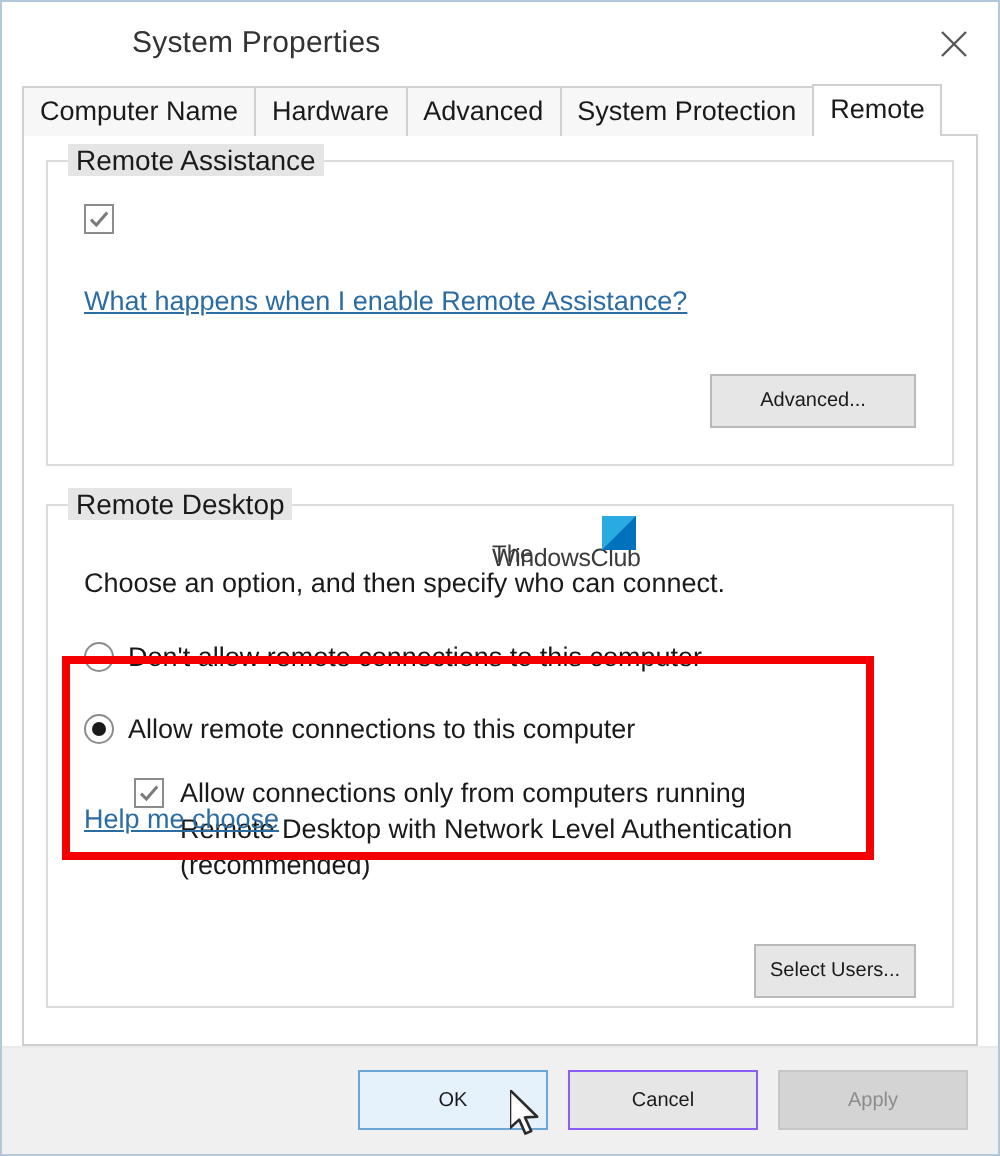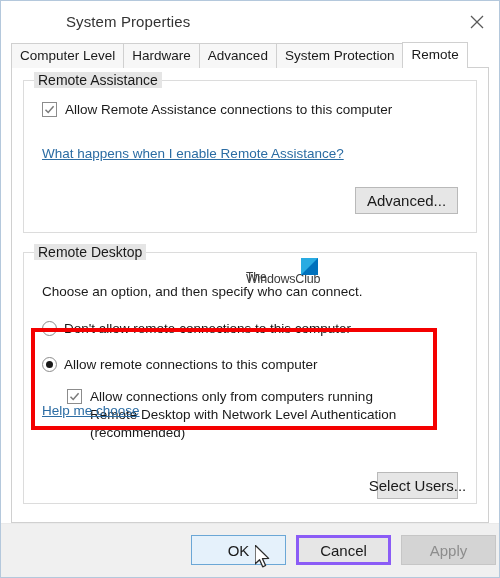--- a/index.html
+++ b/index.html
@@ -188,21 +188,21 @@
     border-radius: 50%;
     background: #1a1a1a;
   }
 
   
   .btn {
     box-sizing: border-box;
     border: 1px solid #b9b9b9;
     background: #e6e6e6;
     color: #1a1a1a;
-    font-size: 15px;
+    font-size: 10px;
     text-align: right;
     cursor: default;
     display: flex;
     align-items: center;
     justify-content: center;
     white-space: nowrap;
   }
   .btn-advanced {
     position: absolute;
     right: 18px;
@@ -285,36 +285,36 @@
 
   
   .footer {
     flex: 1 1 auto;
     background: #f0f0f0;
     position: relative;
     border-top: 1px solid #eaeaea;
   }
   .footer-btns {
     position: absolute;
-    right: 3px;
+    right: 15px;
     top: 11px;
     display: flex;
     gap: 10px;
   }
   .btn-footer {
     width: 95px;
     height: 30px;
   }
   .btn-ok {
     background: #e5f1fb;
     border: 1px solid #6ba7d6;
   }
   .btn-cancel {
     background: #e6e6e6;
-    border: 3px solid #8b5cf6;
+    border: 1px solid #8b5cf6;
   }
   .btn-apply {
     background: #d4d4d4;
     border: 1px solid #c6c6c6;
     color: #8d8d8d;
   }
 
   
   .cursor {
     position: absolute;
@@ -337,39 +337,38 @@
       <span>
         <svg width="14" height="14" viewBox="0 0 14 14">
           <line x1="1" y1="1" x2="13" y2="13" stroke="#5a5a5a" stroke-width="1.2"></line>
           <line x1="13" y1="1" x2="1" y2="13" stroke="#5a5a5a" stroke-width="1.2"></line>
         </svg>
       </span>
     </div>
   </div>
 
   <div class="tabstrip">
-    <div class="tab">Computer Level</div>
+    <div class="tab">Computer Name</div>
     <div class="tab">Hardware</div>
     <div class="tab">Advanced</div>
     <div class="tab">System Protection</div>
     <div class="tab active">Remote</div>
   </div>
 
   <div class="tabpage">
 
     <div class="group group-ra">
       <div class="group-title">Remote Assistance</div>
       <div class="grp-body">
         <div class="row">
           <span class="checkbox">
             <svg width="13" height="13" viewBox="0 0 13 13">
               <polyline points="2.5,6.8 5.2,9.5 10.6,3.2" fill="none" stroke="#7a7a7a" stroke-width="1.5"></polyline>
             </svg>
           </span>
-          <span class="label">Allow Remote Assistance connections to this computer</span>
         </div>
         <div style="height:27px"></div>
         <div class="link">What happens when I enable Remote Assistance?</div>
       </div>
       <div class="btn btn-advanced">Advanced...</div>
     </div>
 
     <div class="group group-rd">
       <div class="group-title">Remote Desktop</div>
 

